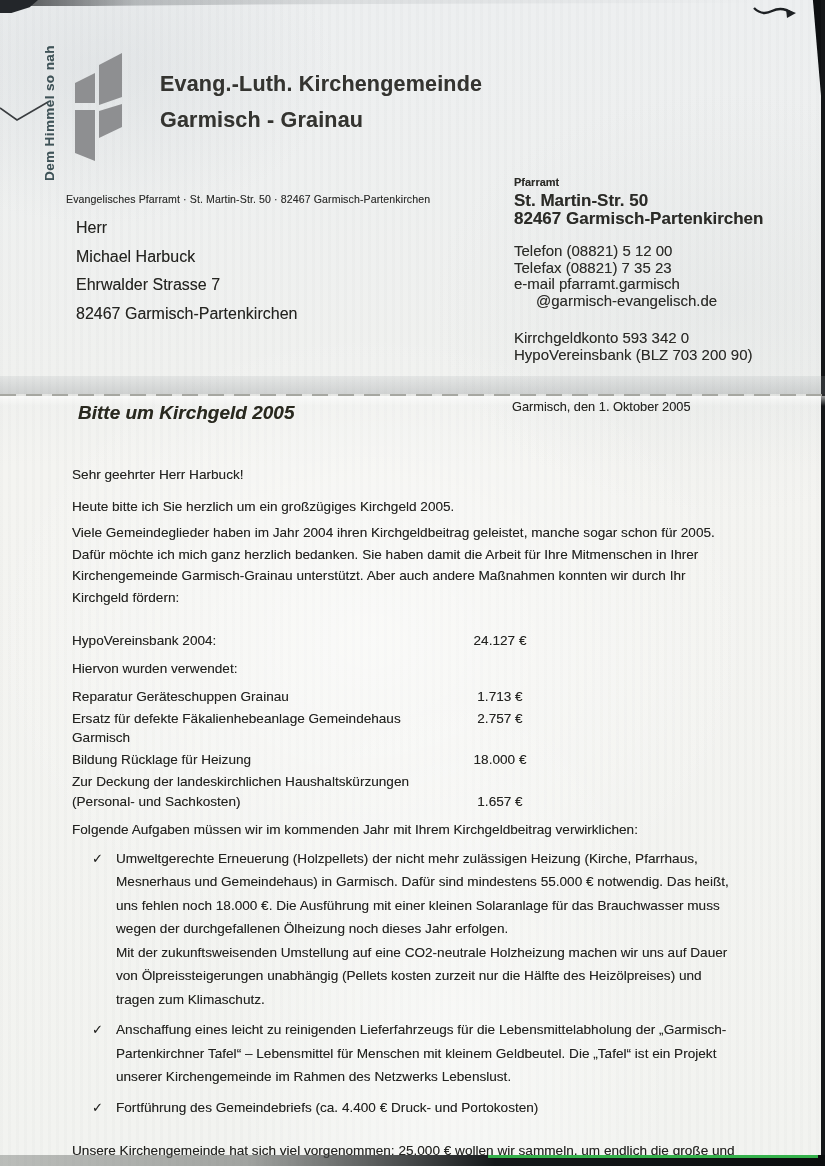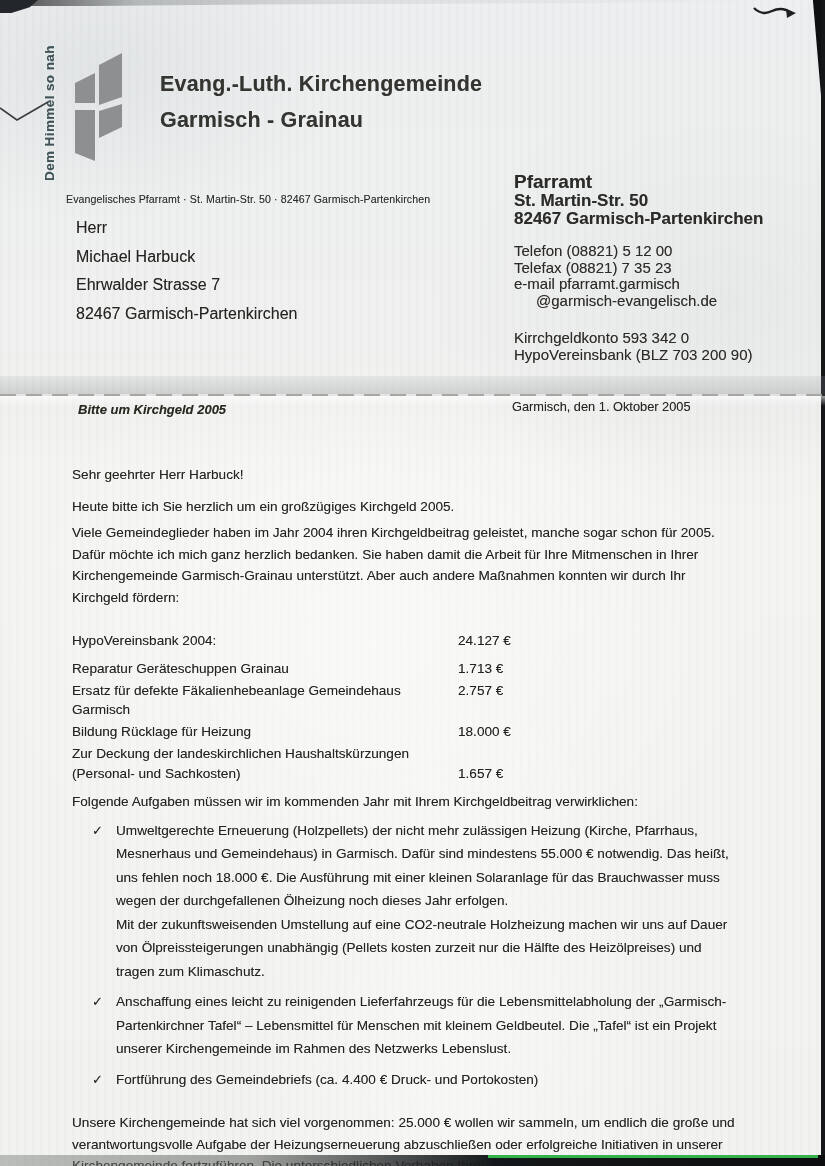--- a/index.html
+++ b/index.html
@@ -38,21 +38,21 @@
     font-size:10.6px; color:#2d2d2b; letter-spacing:.1px;
   }
   .recipient{
     position:absolute; left:76px; top:214px;
     font-size:16px; line-height:28.5px; color:#242420;
   }
   .office{
     position:absolute; left:514px; top:172px;
     font-size:12.8px; color:#28282  4; line-height:17px;
   }
-  .office .office-title{ font-size:19px; font-weight:bold; line-height:20px; color:#2b2b27;}
+  .office .office-title{ font-size:11px; font-weight:bold; line-height:20px; color:#2b2b27;}
   .office .addr{ font-size:17px; font-weight:bold; line-height:18px; color:#2b2b27;}
   .office .small{ font-size:15px; line-height:16.5px; color:#2b2b27;}
   .office .grp1{ margin-top:15px;}
   .office .indent{ padding-left:22px;}
   .office .grp2{ margin-top:21px;}
 
   
   .fold-shadow{
     position:absolute; left:0; top:376px; width:825px; height:18px;
     background:linear-gradient(rgba(170,175,178,.18), rgba(120,126,130,.28));
@@ -62,40 +62,40 @@
     background:repeating-linear-gradient(90deg,#a6a7a1 0 16px, rgba(166,167,161,.15) 16px 26px);
   }
   .fold-glow{
     position:absolute; left:0; top:396px; width:825px; height:10px;
     background:linear-gradient(rgba(255,255,255,.6), transparent);
   }
 
   
   .subject{
     position:absolute; left:78px; top:402px;
-    font-size:13px; font-weight:bold; font-style:italic; color:#29291f;text-align:right;
+    font-size:19px; font-weight:bold; font-style:italic; color:#29291f;text-align:right;
   }
   .place-date{
     position:absolute; left:512px; top:399px;
     font-size:12.8px; color:#28282  4;
   }
 
   
   .body-flow{
     position:absolute; left:72px; top:464px; width:666px;
     font-size:13.6px; line-height:21.5px; color:#232320;
   }
   .salutation{ margin:0 0 10px 0; }
   .p-intro{ margin:0 0 5px 0; }
   .p-thanks{ margin:0 0 23px 0; }
 
   .sum-table{ width:470px; }
   .sum-row{ display:flex; line-height:19px; margin-bottom:3px; }
   .sum-row .lbl{ flex:1; }
-  .sum-row .val{ width:84px; text-align:left; white-space:nowrap; }
+  .sum-row .val{ width:84px; text-align:center; white-space:nowrap; }
   .sum-row.gap{ margin-bottom:9px; }
   .sum-row.tight{ margin-bottom:1px; }
 
   .tasks-intro{ margin:8px 0 6px 0; }
   .task{ display:flex; padding-left:20px; margin-bottom:7px; line-height:23.5px;}
   .task .check{ width:24px; flex:none; font-size:13px; }
   .task .task-text{ flex:1; width:0; }
   .task .task-text p{ margin:0; }
 
   .closing{ margin-top:21px; }
@@ -196,20 +196,24 @@
 
     <p class="p-intro">Heute bitte ich Sie herzlich um ein großzügiges Kirchgeld 2005.</p>
 
     <p class="p-thanks">Viele Gemeindeglieder haben im Jahr 2004 ihren Kirchgeldbeitrag geleistet, manche sogar schon für 2005. Dafür möchte ich mich ganz herzlich bedanken. Sie haben damit die Arbeit für Ihre Mitmenschen in Ihrer Kirchengemeinde Garmisch-Grainau unterstützt. Aber auch andere Maßnahmen konnten wir durch Ihr Kirchgeld fördern:</p>
 
     <div class="sum-table">
       <div class="sum-row gap">
         <span class="lbl">HypoVereinsbank 2004:</span>
         <span class="val">24.127 €</span>
       </div>
+      <div class="sum-row gap">
+        <span class="lbl">Hiervon wurden verwendet:</span>
+        <span class="val"></span>
+      </div>
       <div class="sum-row">
         <span class="lbl">Reparatur Geräteschuppen Grainau</span>
         <span class="val">1.713 €</span>
       </div>
       <div class="sum-row">
         <span class="lbl">Ersatz für defekte Fäkalienhebeanlage Gemeindehaus Garmisch</span>
         <span class="val">2.757 €</span>
       </div>
       <div class="sum-row">
         <span class="lbl">Bildung Rücklage für Heizung</span>

